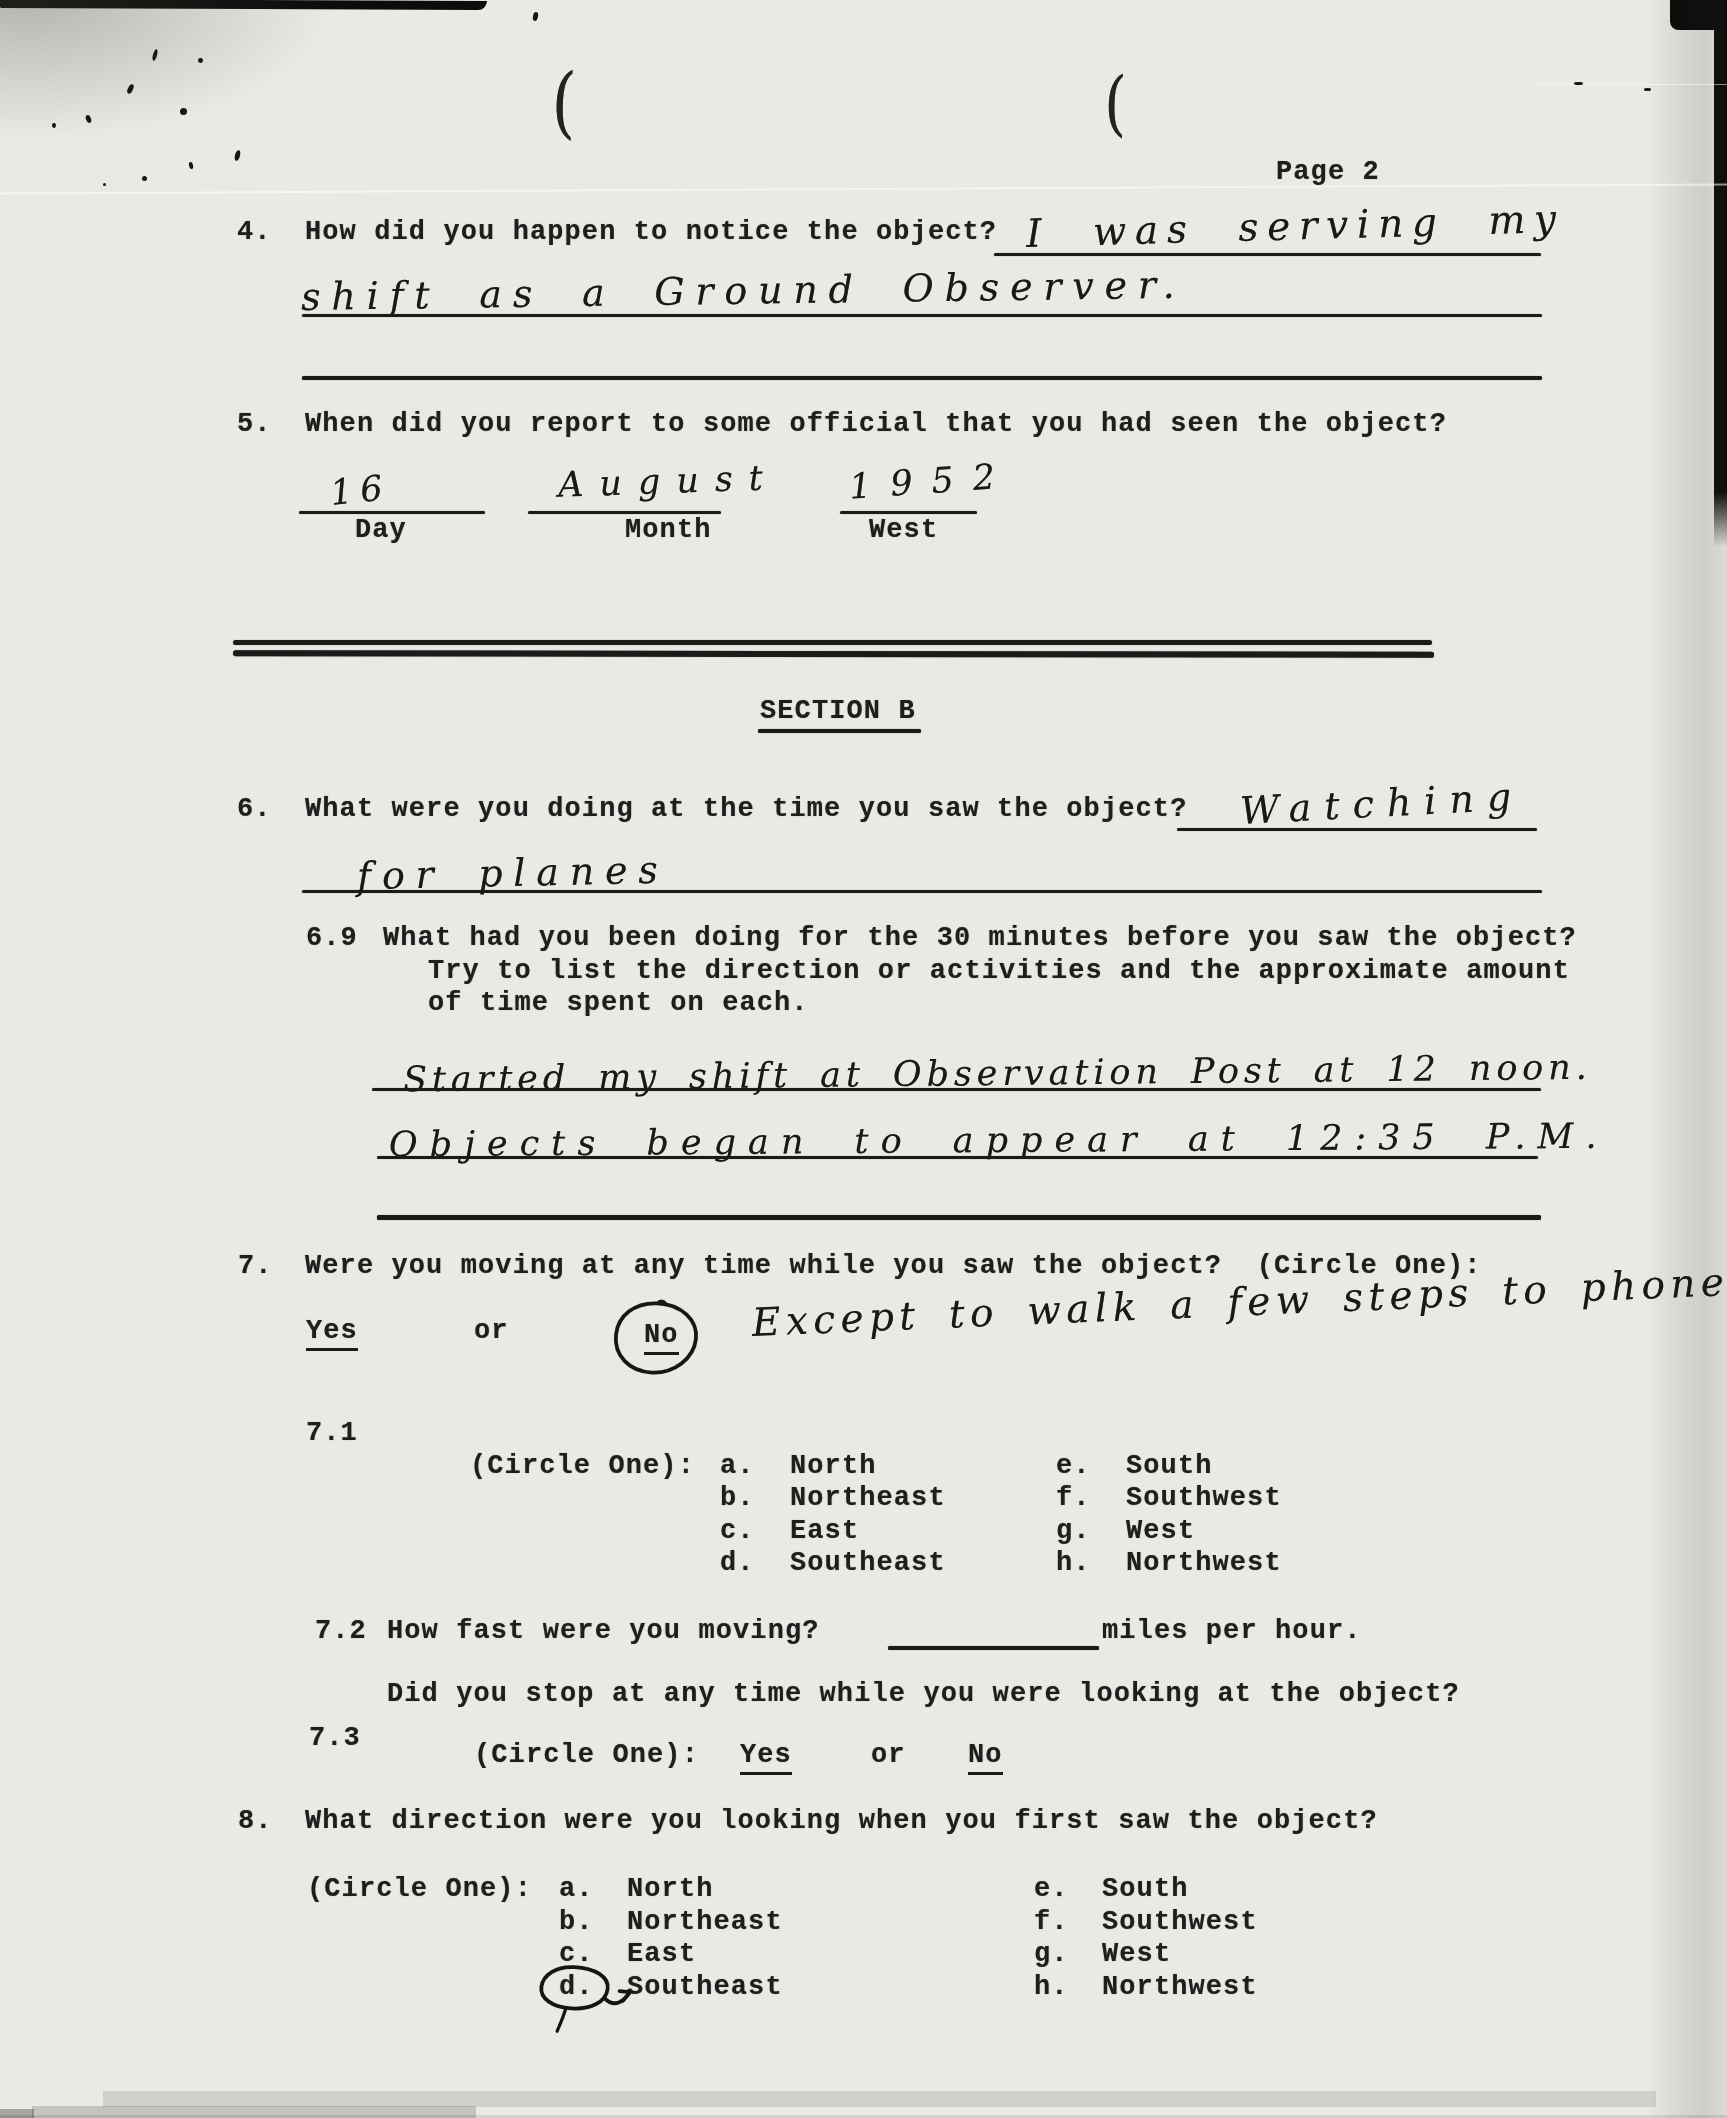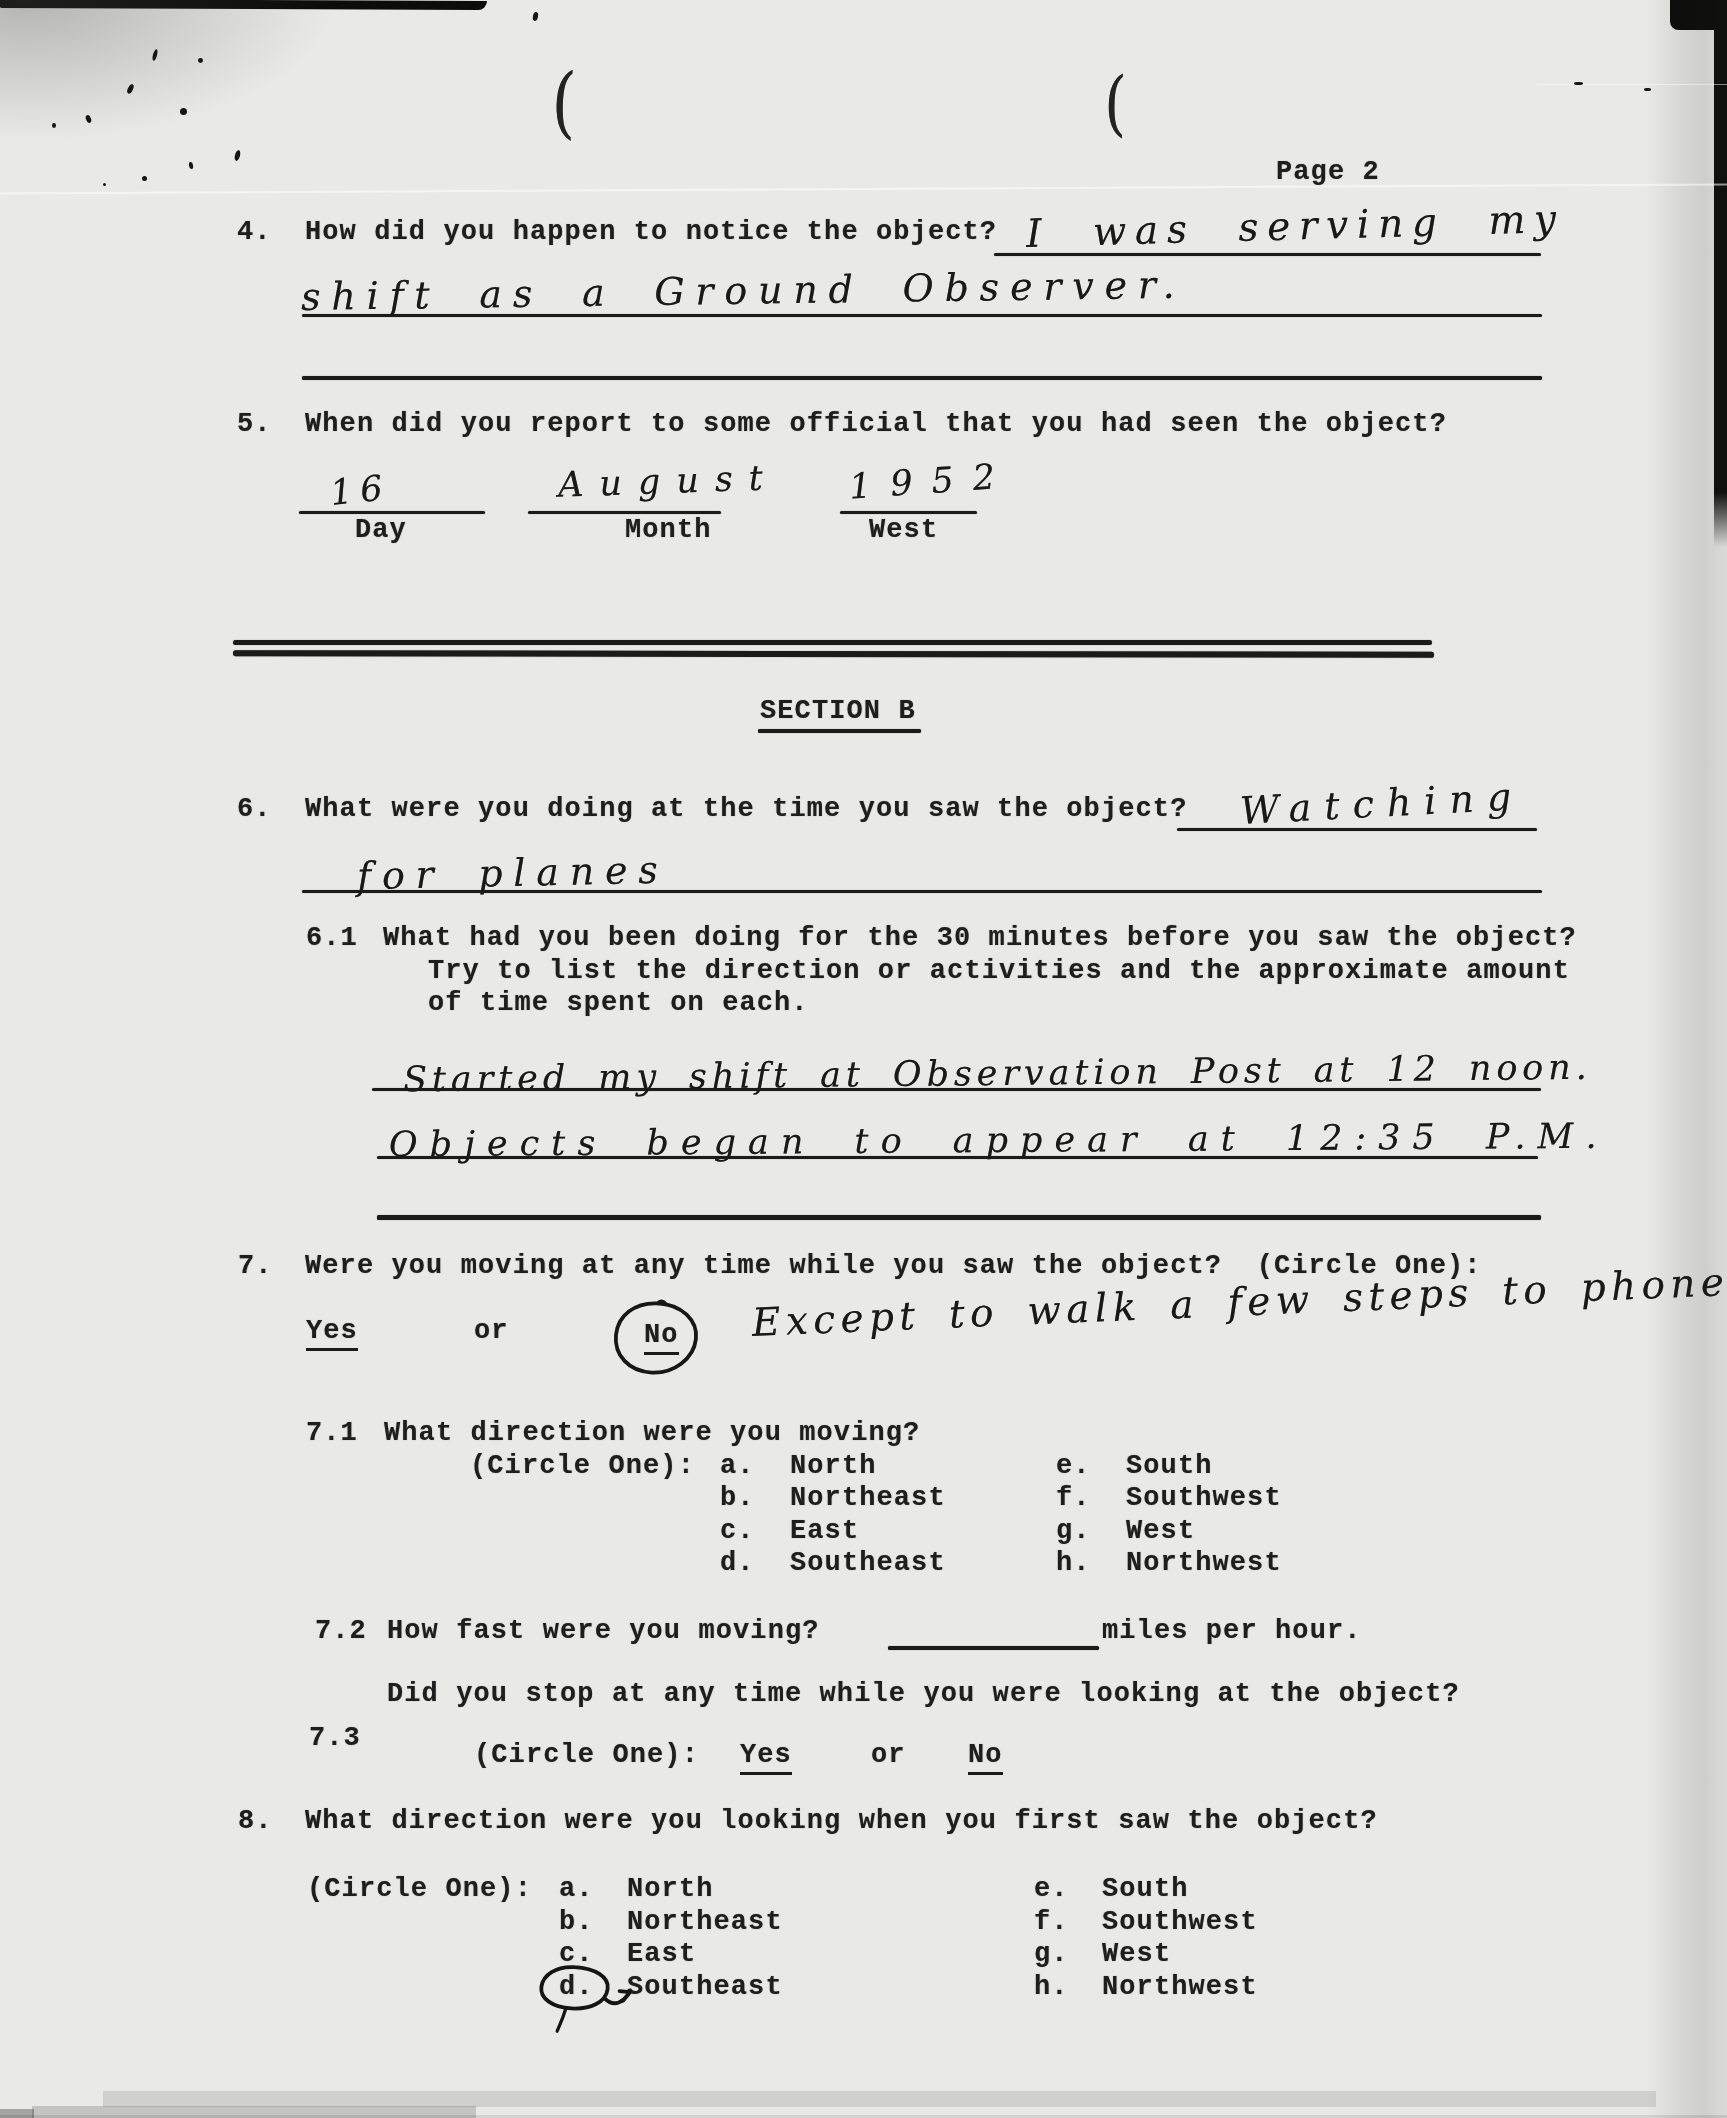--- a/index.html
+++ b/index.html
@@ -81,21 +81,21 @@
   <div class="t" style="left:760px;top:696px">SECTION B</div>
   <div class="ul" style="left:758px;top:729px;width:163px;height:3.8px"></div>
 
   <div class="t" style="left:237px;top:794px">6.</div>
   <div class="t" style="left:305px;top:794px">What were you doing at the time you saw the object?</div>
   <div class="h" style="left:1240px;top:789px;font-size:38px;letter-spacing:13px;transform:rotate(-3deg);transform-origin:left center">Watching</div>
   <div class="ul" style="left:1177px;top:828px;width:360px"></div>
   <div class="h" style="left:357px;top:851px;font-size:38px;letter-spacing:10.8px;word-spacing:10.8px;transform:rotate(-1.2deg)">for planes</div>
   <div class="ul" style="left:302px;top:890px;width:1240px"></div>
 
-  <div class="t" style="left:306px;top:923px">6.1</div>
+  <div class="t" style="left:306px;top:923px">6.9</div>
   <div class="t" style="left:383px;top:923px">What had you been doing for the 30 minutes before you saw the object?</div>
   <div class="t" style="left:428px;top:956px">Try to list the direction or activities and the approximate amount</div>
   <div class="t" style="left:428px;top:988px">of time spent on each.</div>
   <div class="h" style="left:403px;top:1053px;font-size:35px;letter-spacing:4.9px;word-spacing:12px;transform:rotate(-.6deg)">Started my shift at Observation Post at 12 noon.</div>
   <div class="ul" style="left:372px;top:1088px;width:1169px"></div>
   <div class="h" style="left:389px;top:1120px;font-size:35px;letter-spacing:12px;word-spacing:16px;transform:rotate(-.4deg)">Objects began to appear at 12:35 P.M.</div>
   <div class="ul" style="left:377px;top:1156px;width:1161px"></div>
   <div class="ul" style="left:377px;top:1215px;width:1164px;height:4.9px"></div>
 
   <div class="t" style="left:238px;top:1251px">7.</div>
@@ -104,21 +104,20 @@
   <div class="t" style="left:474px;top:1316px">or</div>
   <div class="t" style="left:644px;top:1320px"><span class="uw">No</span></div>
 
   <svg style="left:605px;top:1298px" width="103" height="81" viewBox="0 0 190 150">
     <path d="M 97 10 C 142 12 172 42 168 76 C 164 112 128 140 86 138 C 44 136 16 106 20 68 C 24 32 55 8 97 10 M 97 10 C 102 4 110 6 112 12" fill="none" stroke="#171715" stroke-width="7" stroke-linecap="round"></path>
   </svg>
   <div class="h" style="left:752px;top:1300px;font-size:39px;letter-spacing:5.4px;word-spacing:10.8px;transform:rotate(-2.4deg);transform-origin:left center">Except to walk a few steps to phone</div>
 
 
   <div class="t" style="left:306px;top:1418px">7.1</div>
-  <div class="t" style="left:384px;top:1418px">What direction were you moving?</div>
   <div class="t" style="left:470px;top:1451px">(Circle One):</div>
   <div class="t" style="left:720px;top:1451px">a.</div>
   <div class="t" style="left:790px;top:1451px">North</div>
   <div class="t" style="left:1056px;top:1451px">e.</div>
   <div class="t" style="left:1126px;top:1451px">South</div>
   <div class="t" style="left:720px;top:1483px">b.</div>
   <div class="t" style="left:790px;top:1483px">Northeast</div>
   <div class="t" style="left:1056px;top:1483px">f.</div>
   <div class="t" style="left:1126px;top:1483px">Southwest</div>
   <div class="t" style="left:720px;top:1516px">c.</div>

